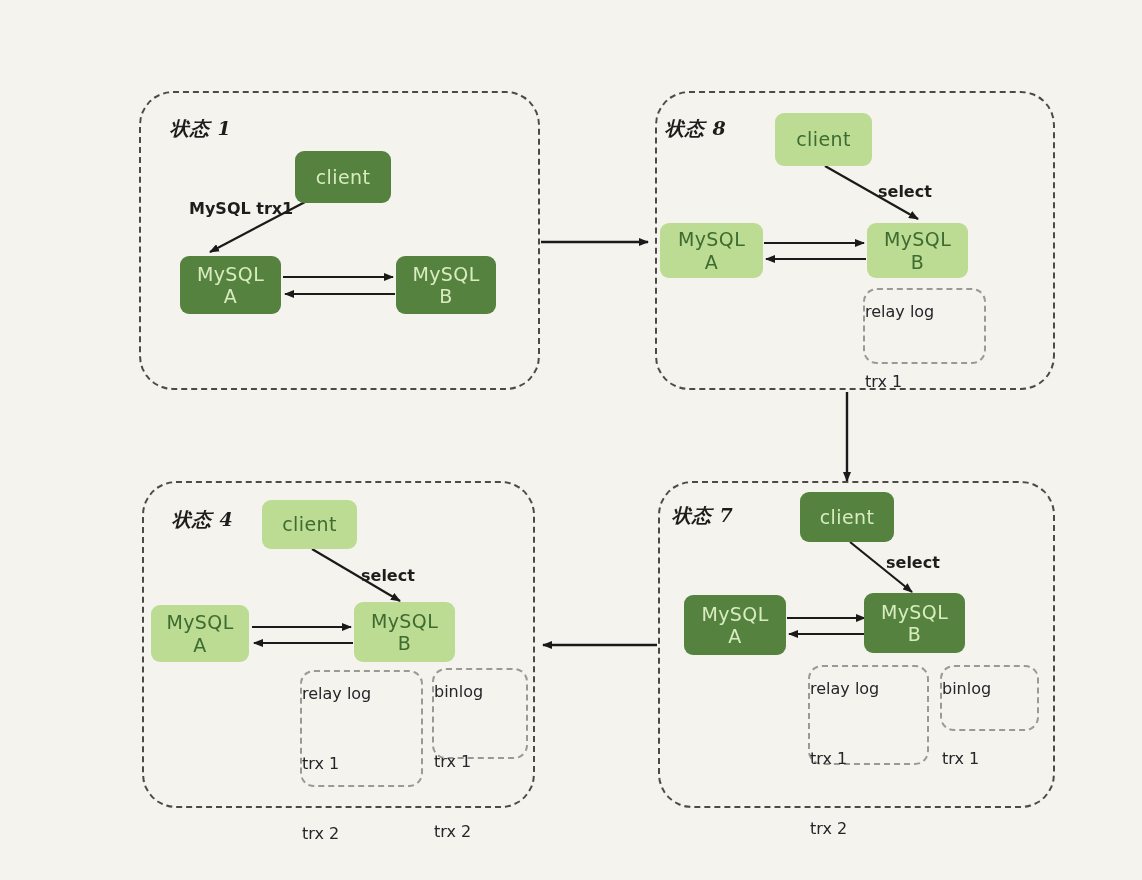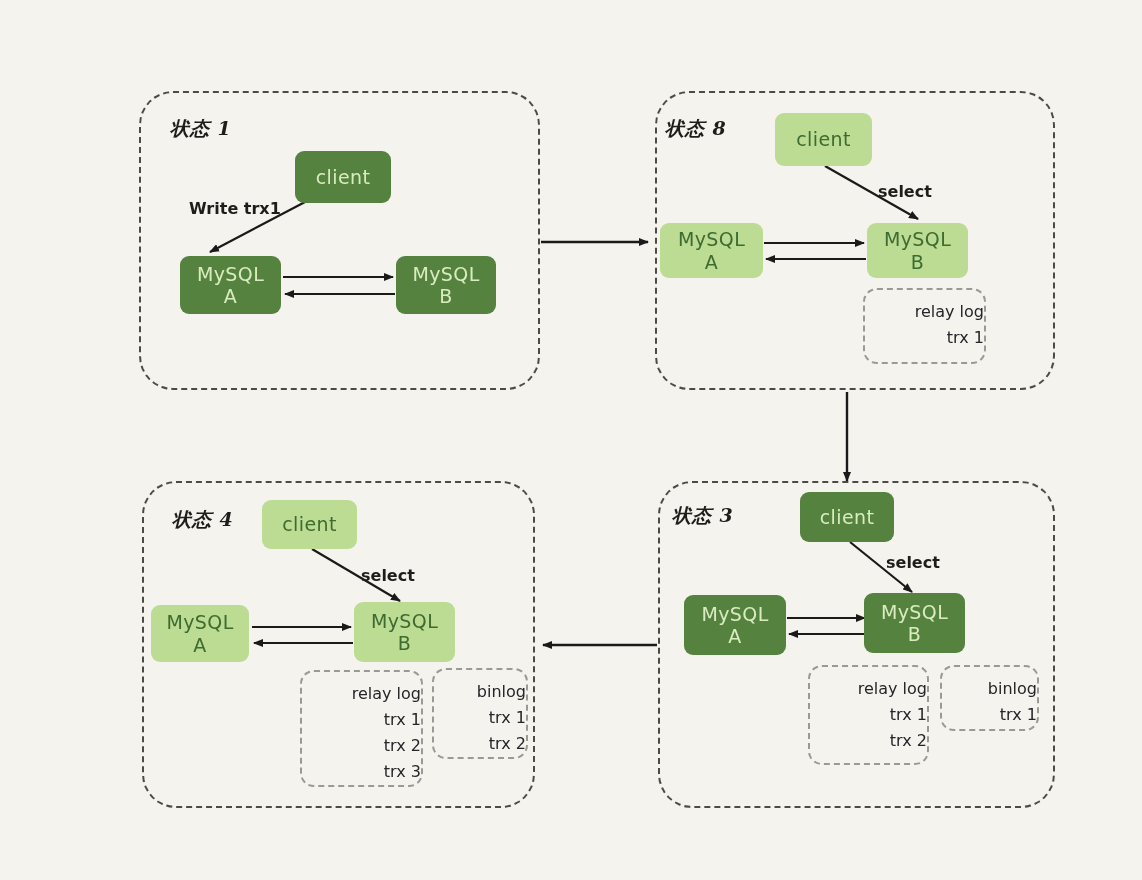--- a/index.html
+++ b/index.html
@@ -66,29 +66,30 @@
   .node .ln2 { display: block; }
 
   
   .logbox {
     position: absolute;
     box-sizing: border-box;
     border: 2px dashed #9a9a94;
     border-radius: 14px;
     display: flex;
     flex-direction: column;
-    align-items: flex-end;
+    align-items: flex-start;
     justify-content: flex-start;
     padding-top: 9px;
     font-family: "DejaVu Sans", sans-serif;
     font-size: 16px;
     line-height: 1.62;
     color: #25252a;
     text-align: center;
     background: transparent;
+    gap: 44px;
   }
   .logbox span { display: block; white-space: nowrap; }
 
   
   .edge-label {
     position: absolute;
     font-family: "DejaVu Sans", sans-serif;
     font-size: 16px;
     color: #1d1d1b;
     white-space: nowrap;
@@ -164,21 +165,21 @@
     </g>
   </svg>
 
   <div class="panel" style="left:139px; top:91px; width:401px; height:299px;"></div>
   <div class="panel-label" style="left:170px; top:116px;">状态 1</div>
 
   <div class="node dark" style="left:295px; top:151px; width:96px; height:52px;">
     <span>client</span>
   </div>
 
-  <div class="edge-label" style="left:189px; top:199px;">Write trx1</div>
+  <div class="edge-label" style="left:189px; top:199px;">MySQL trx1</div>
 
   <div class="node dark" style="left:180px; top:256px; width:101px; height:58px;">
     <span>MySQL</span>
     <span class="ln2">A</span>
   </div>
 
   <div class="node dark" style="left:396px; top:256px; width:100px; height:58px;">
     <span>MySQL</span>
     <span class="ln2">B</span>
   </div>
@@ -201,21 +202,21 @@
     <span>MySQL</span>
     <span class="ln2">B</span>
   </div>
 
   <div class="logbox" style="left:863px; top:288px; width:123px; height:76px;">
     <span>relay log</span>
     <span>trx 1</span>
   </div>
 
   <div class="panel" style="left:658px; top:481px; width:397px; height:327px;"></div>
-  <div class="panel-label" style="left:672px; top:503px;">状态 3</div>
+  <div class="panel-label" style="left:672px; top:503px;">状态 7</div>
 
   <div class="node dark" style="left:800px; top:492px; width:94px; height:50px;">
     <span>client</span>
   </div>
 
   <div class="edge-label" style="left:886px; top:553px;">select</div>
 
   <div class="node dark" style="left:684px; top:595px; width:102px; height:60px;">
     <span>MySQL</span>
     <span class="ln2">A</span>

